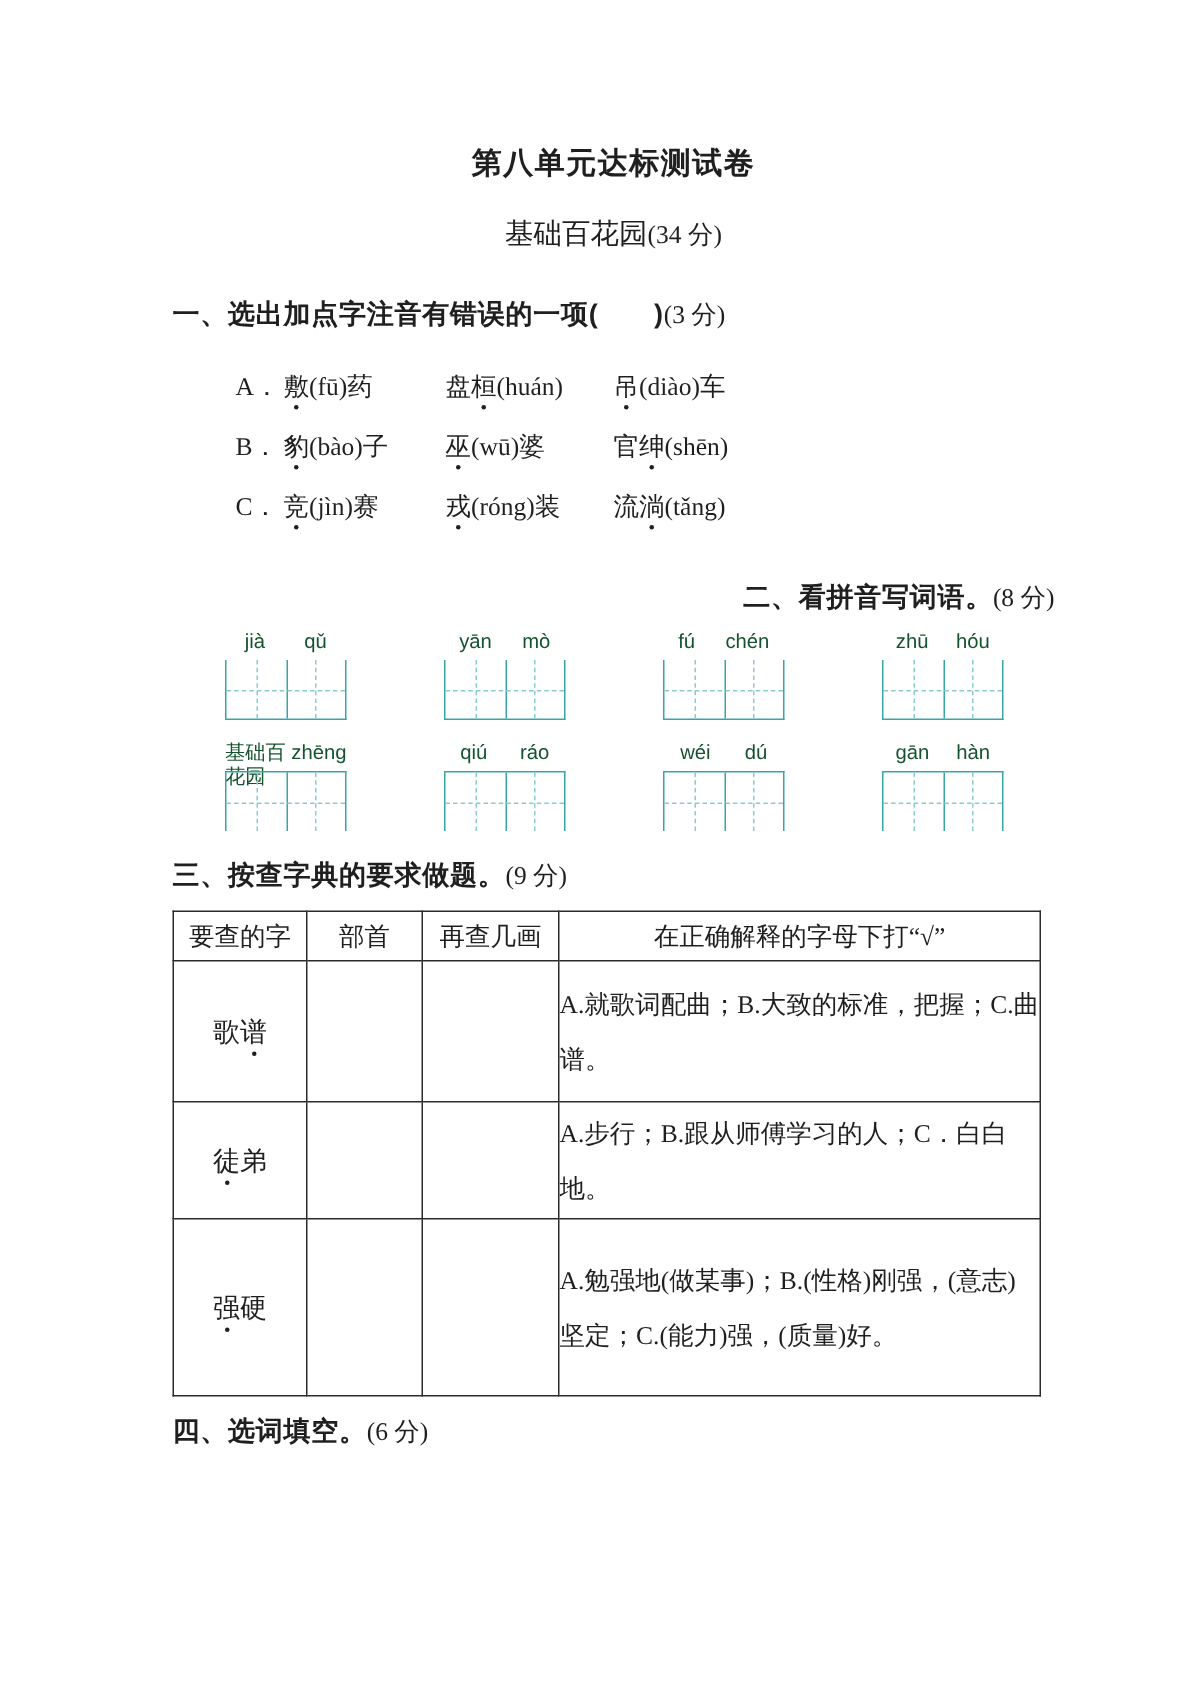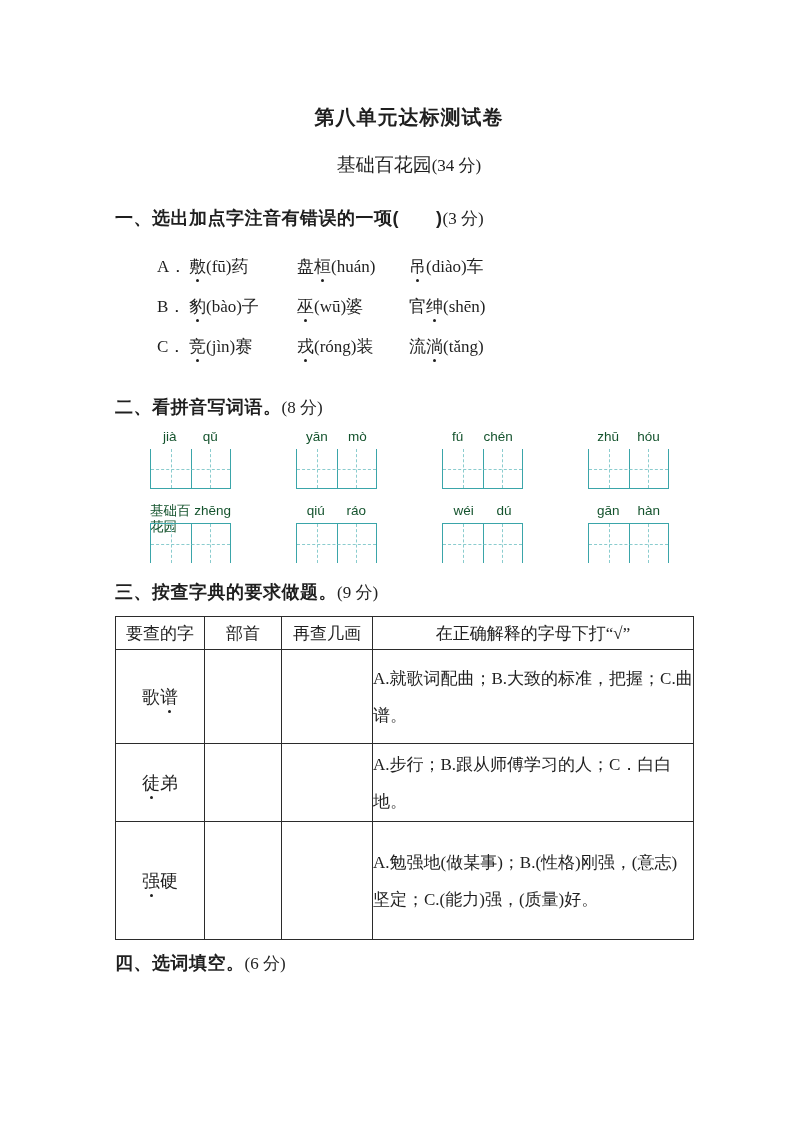--- a/index.html
+++ b/index.html
@@ -12,21 +12,21 @@
   body{
     width:793px; height:1122px; overflow:hidden;
     font-family:"Liberation Serif", serif;
     color:var(--ink, #1f1f1f);
   }
   .page{
     width:793px; height:1122px;
     padding:96px 90px 0 115px;
   }
   .title{
-    margin:8px; text-align:center;
+    margin:0; text-align:center;
     font-family:"Liberation Sans", sans-serif;
     font-weight:700; font-size:20px; line-height:26px;
     letter-spacing:1px;
   }
   .subtitle{
     margin-top:24px; text-align:center;
     font-size:19px; line-height:22px;
   }
   .q-heading{
     margin-top:30px;
@@ -131,21 +131,21 @@
       <span class="term t3"><span>官</span><span class="dot-under">绅</span><span>(shēn)</span></span>
     </div>
     <div class="option-row">
       <span class="option-label">C．</span>
       <span class="term t1"><span></span><span class="dot-under">竞</span><span>(jìn)赛</span></span>
       <span class="term t2"><span></span><span class="dot-under">戎</span><span>(róng)装</span></span>
       <span class="term t3"><span>流</span><span class="dot-under">淌</span><span>(tǎng)</span></span>
     </div>
   </div>
 
-  <div class="q-heading" style="">
+  <div class="q-heading" style="text-align:right;">
     <span>二、看拼音写词语。</span><span class="pts">(8 分)</span>
   </div>
 
   <div class="py-section">
     <div class="py-row">
       <div class="py-group">
         <div class="py-label">
             <span>jià</span>
             <span>qǔ</span>
           </div>

